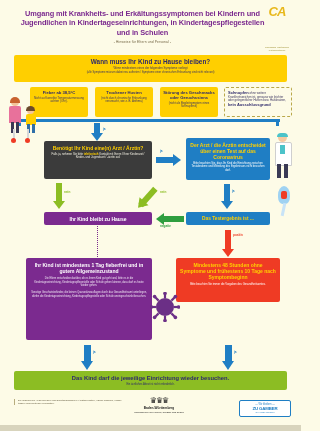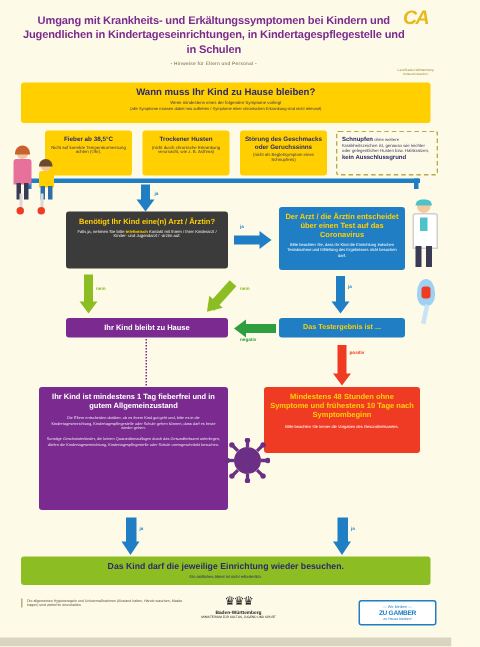--- a/index.html
+++ b/index.html
@@ -158,21 +158,21 @@
   .p-head{border-radius:50%;}
   .p-body{border-radius:2px 2px 0 0;}
   .dotline{position:absolute;border-left:1px dotted #7b2a8f;}
 </style>
 </head>
 <body>
 
 <div class="page">
 
   <div class="header">
-    <h1>Umgang mit Krankheits- und Erkältungssymptomen bei Kindern und Jugendlichen in Kindertageseinrichtungen, in Kindertagespflegestelle und in Schulen</h1>
+    <h1>Umgang mit Krankheits- und Erkältungssymptomen bei Kindern und Jugendlichen in Kindertageseinrichtungen, in Kindertagespflegestellen und in Schulen</h1>
     <div class="sub">- Hinweise für Eltern und Personal -</div>
   </div>
 
   <div class="logo-ca">
     <div class="swoosh">CA</div>
     <div class="cap">Land Baden-Württemberg Kultusministerium</div>
   </div>
 
   <div class="banner">
     <div class="q">Wann muss Ihr Kind zu Hause bleiben?</div>

